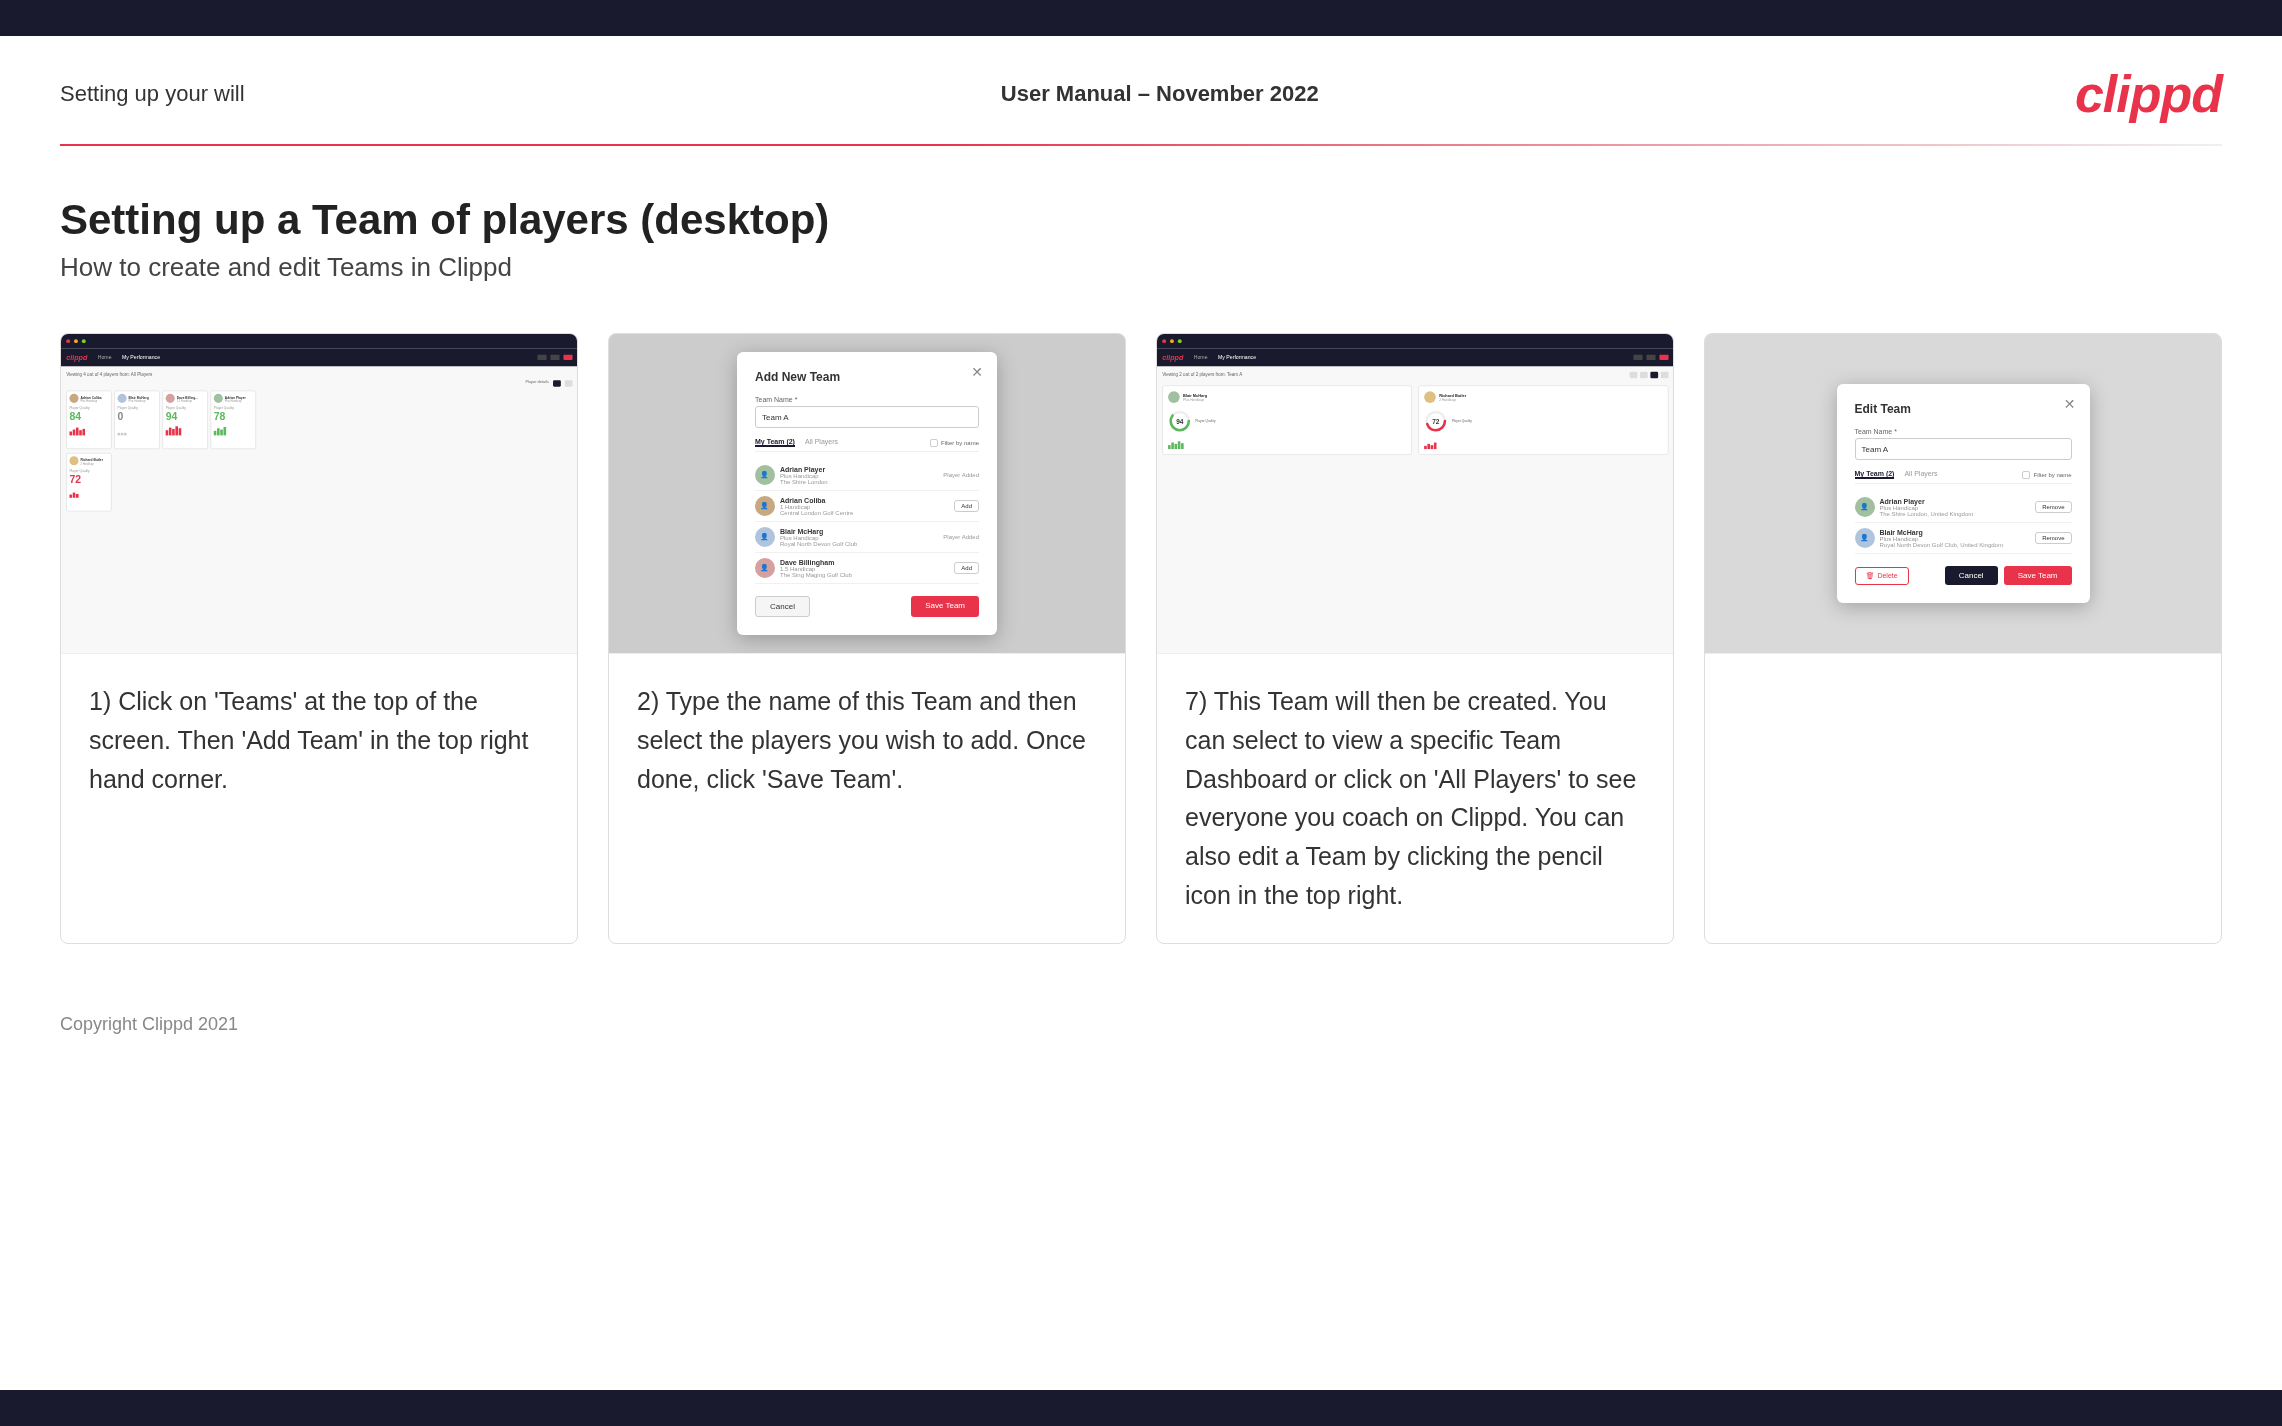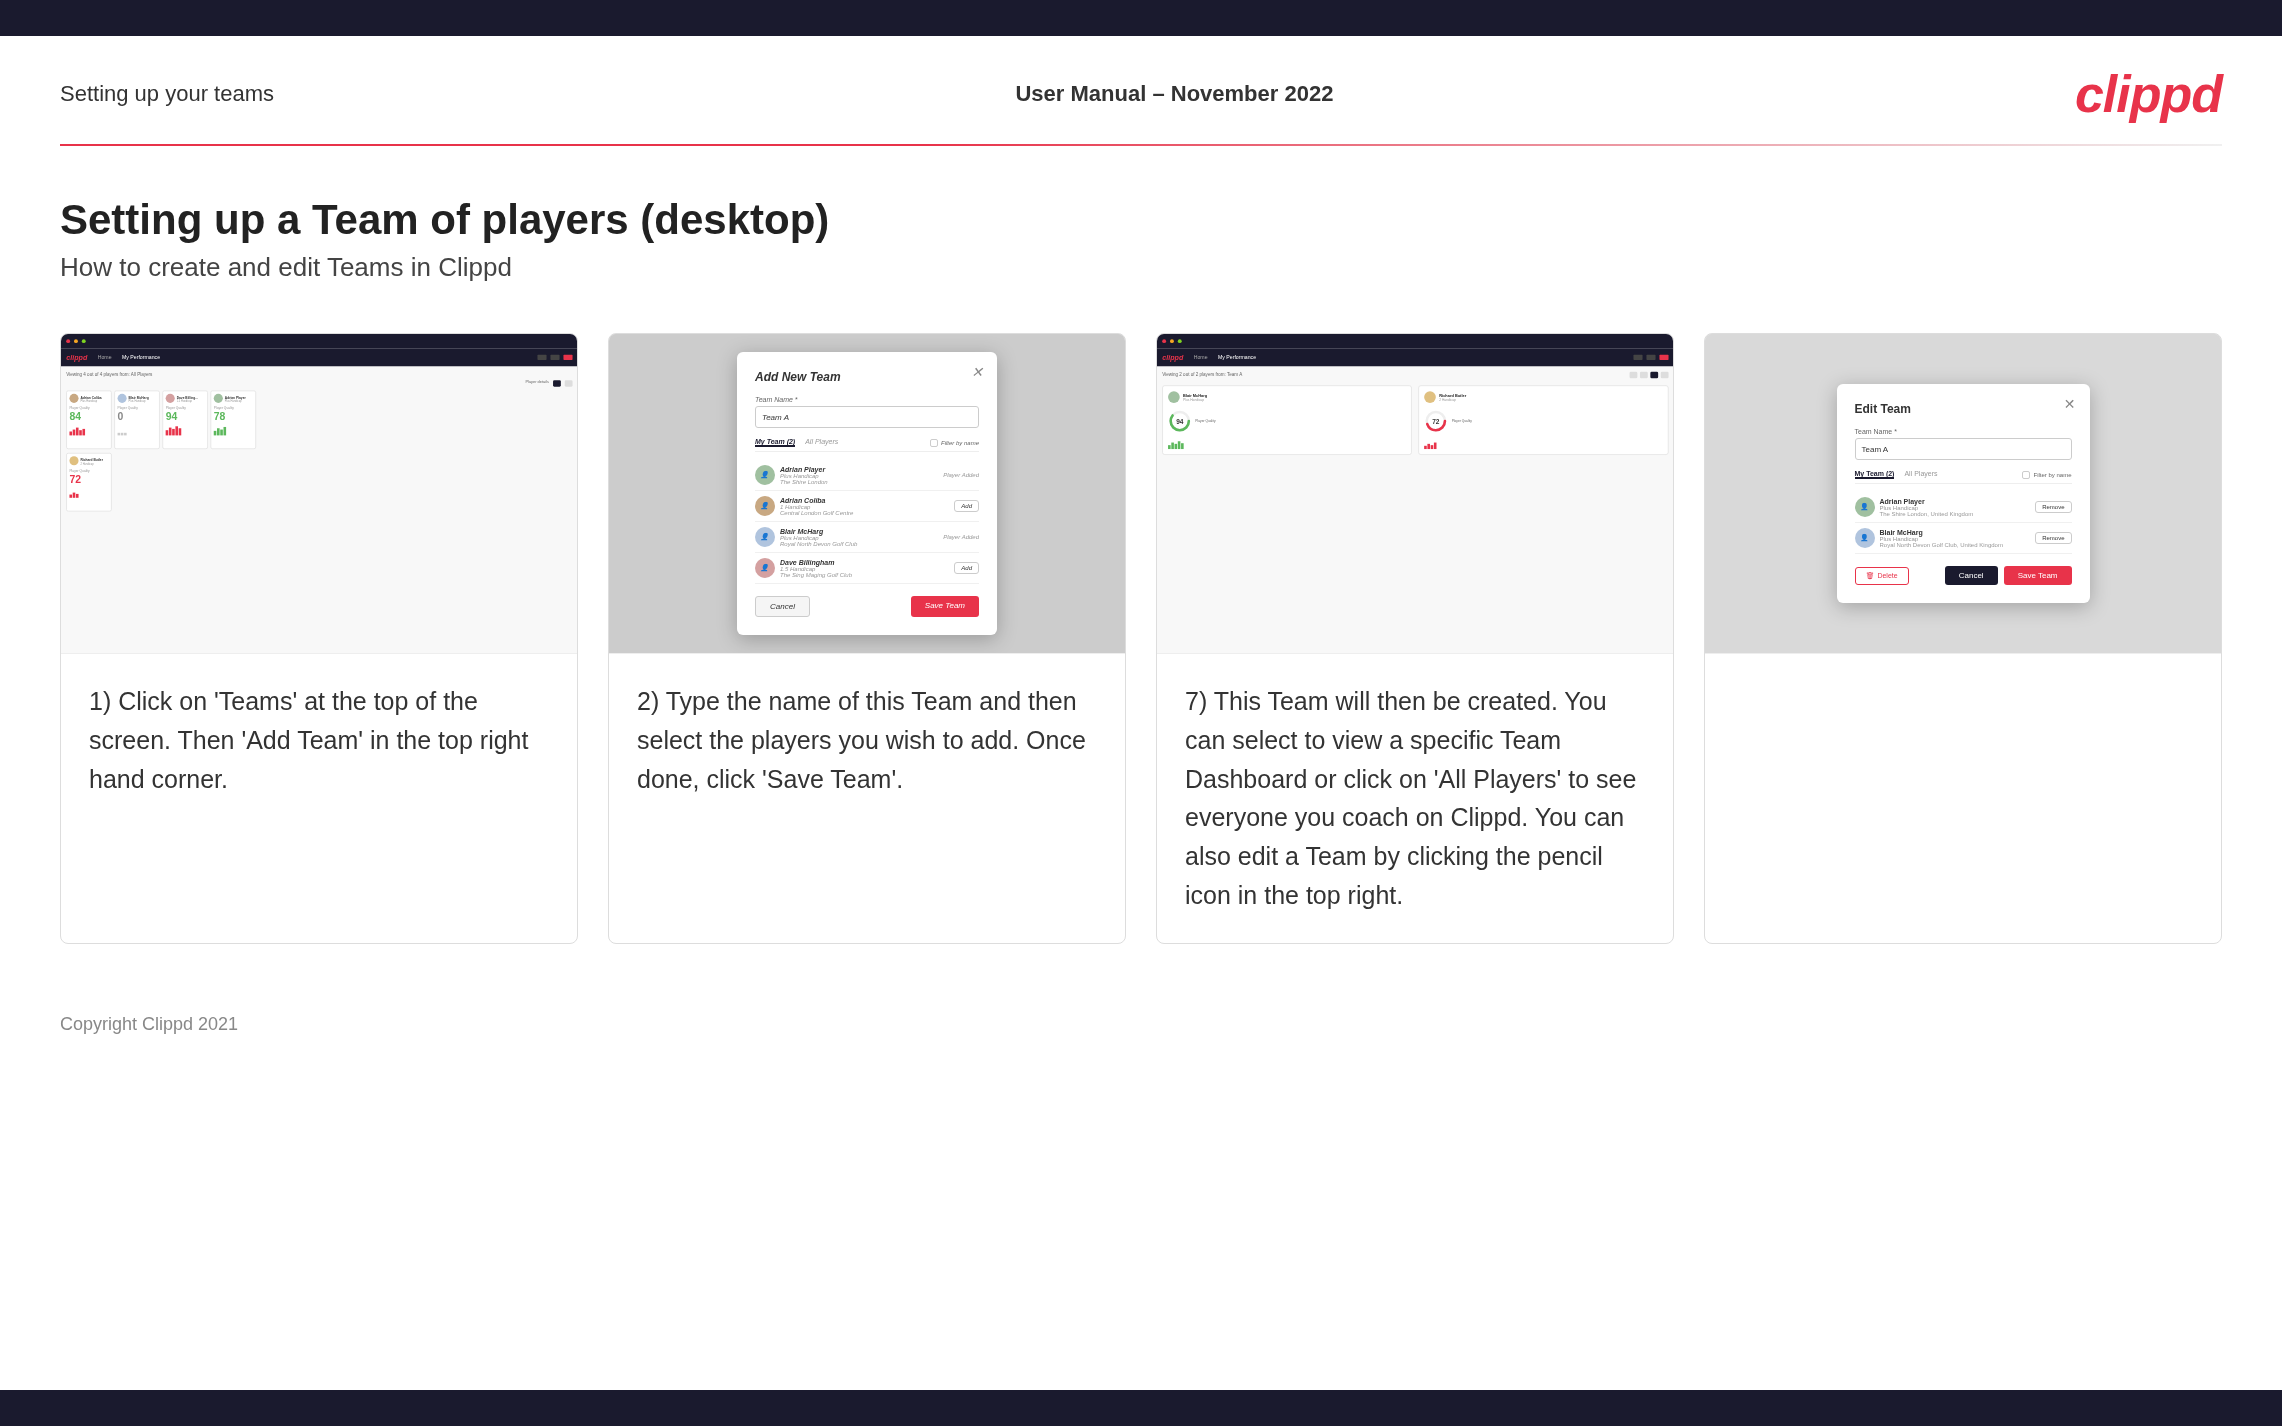--- a/index.html
+++ b/index.html
@@ -188,21 +188,20 @@
       justify-content: center;
     }
 
     .mock-dialog {
       background: #fff;
       border-radius: 6px;
       padding: 18px;
       width: 260px;
       box-shadow: 0 4px 20px rgba(0,0,0,0.25);
       position: relative;
-      font-style: italic;
     }
 
     .mock-dialog-title {
       font-size: 12px;
       font-weight: 600;
       color: #333;
       margin-bottom: 12px;
     }
 
     .mock-dialog-close {
@@ -395,21 +394,21 @@
       border-radius: 2px;
       display: inline-block;
     }
   </style>
 </head>
 <body>
 
 <div class="top-bar"></div>
 
 <div class="header">
-  <div class="header-left">Setting up your teams</div>
+  <div class="header-left">Setting up your will</div>
   <div class="header-center">User Manual – November 2022</div>
   <div class="logo">clippd</div>
 </div>
 
 <div class="divider"></div>
 
 <div class="page-title-section">
   <div class="page-title">Setting up a Team of players (desktop)</div>
   <div class="page-subtitle">How to create and edit Teams in Clippd</div>
 </div>

